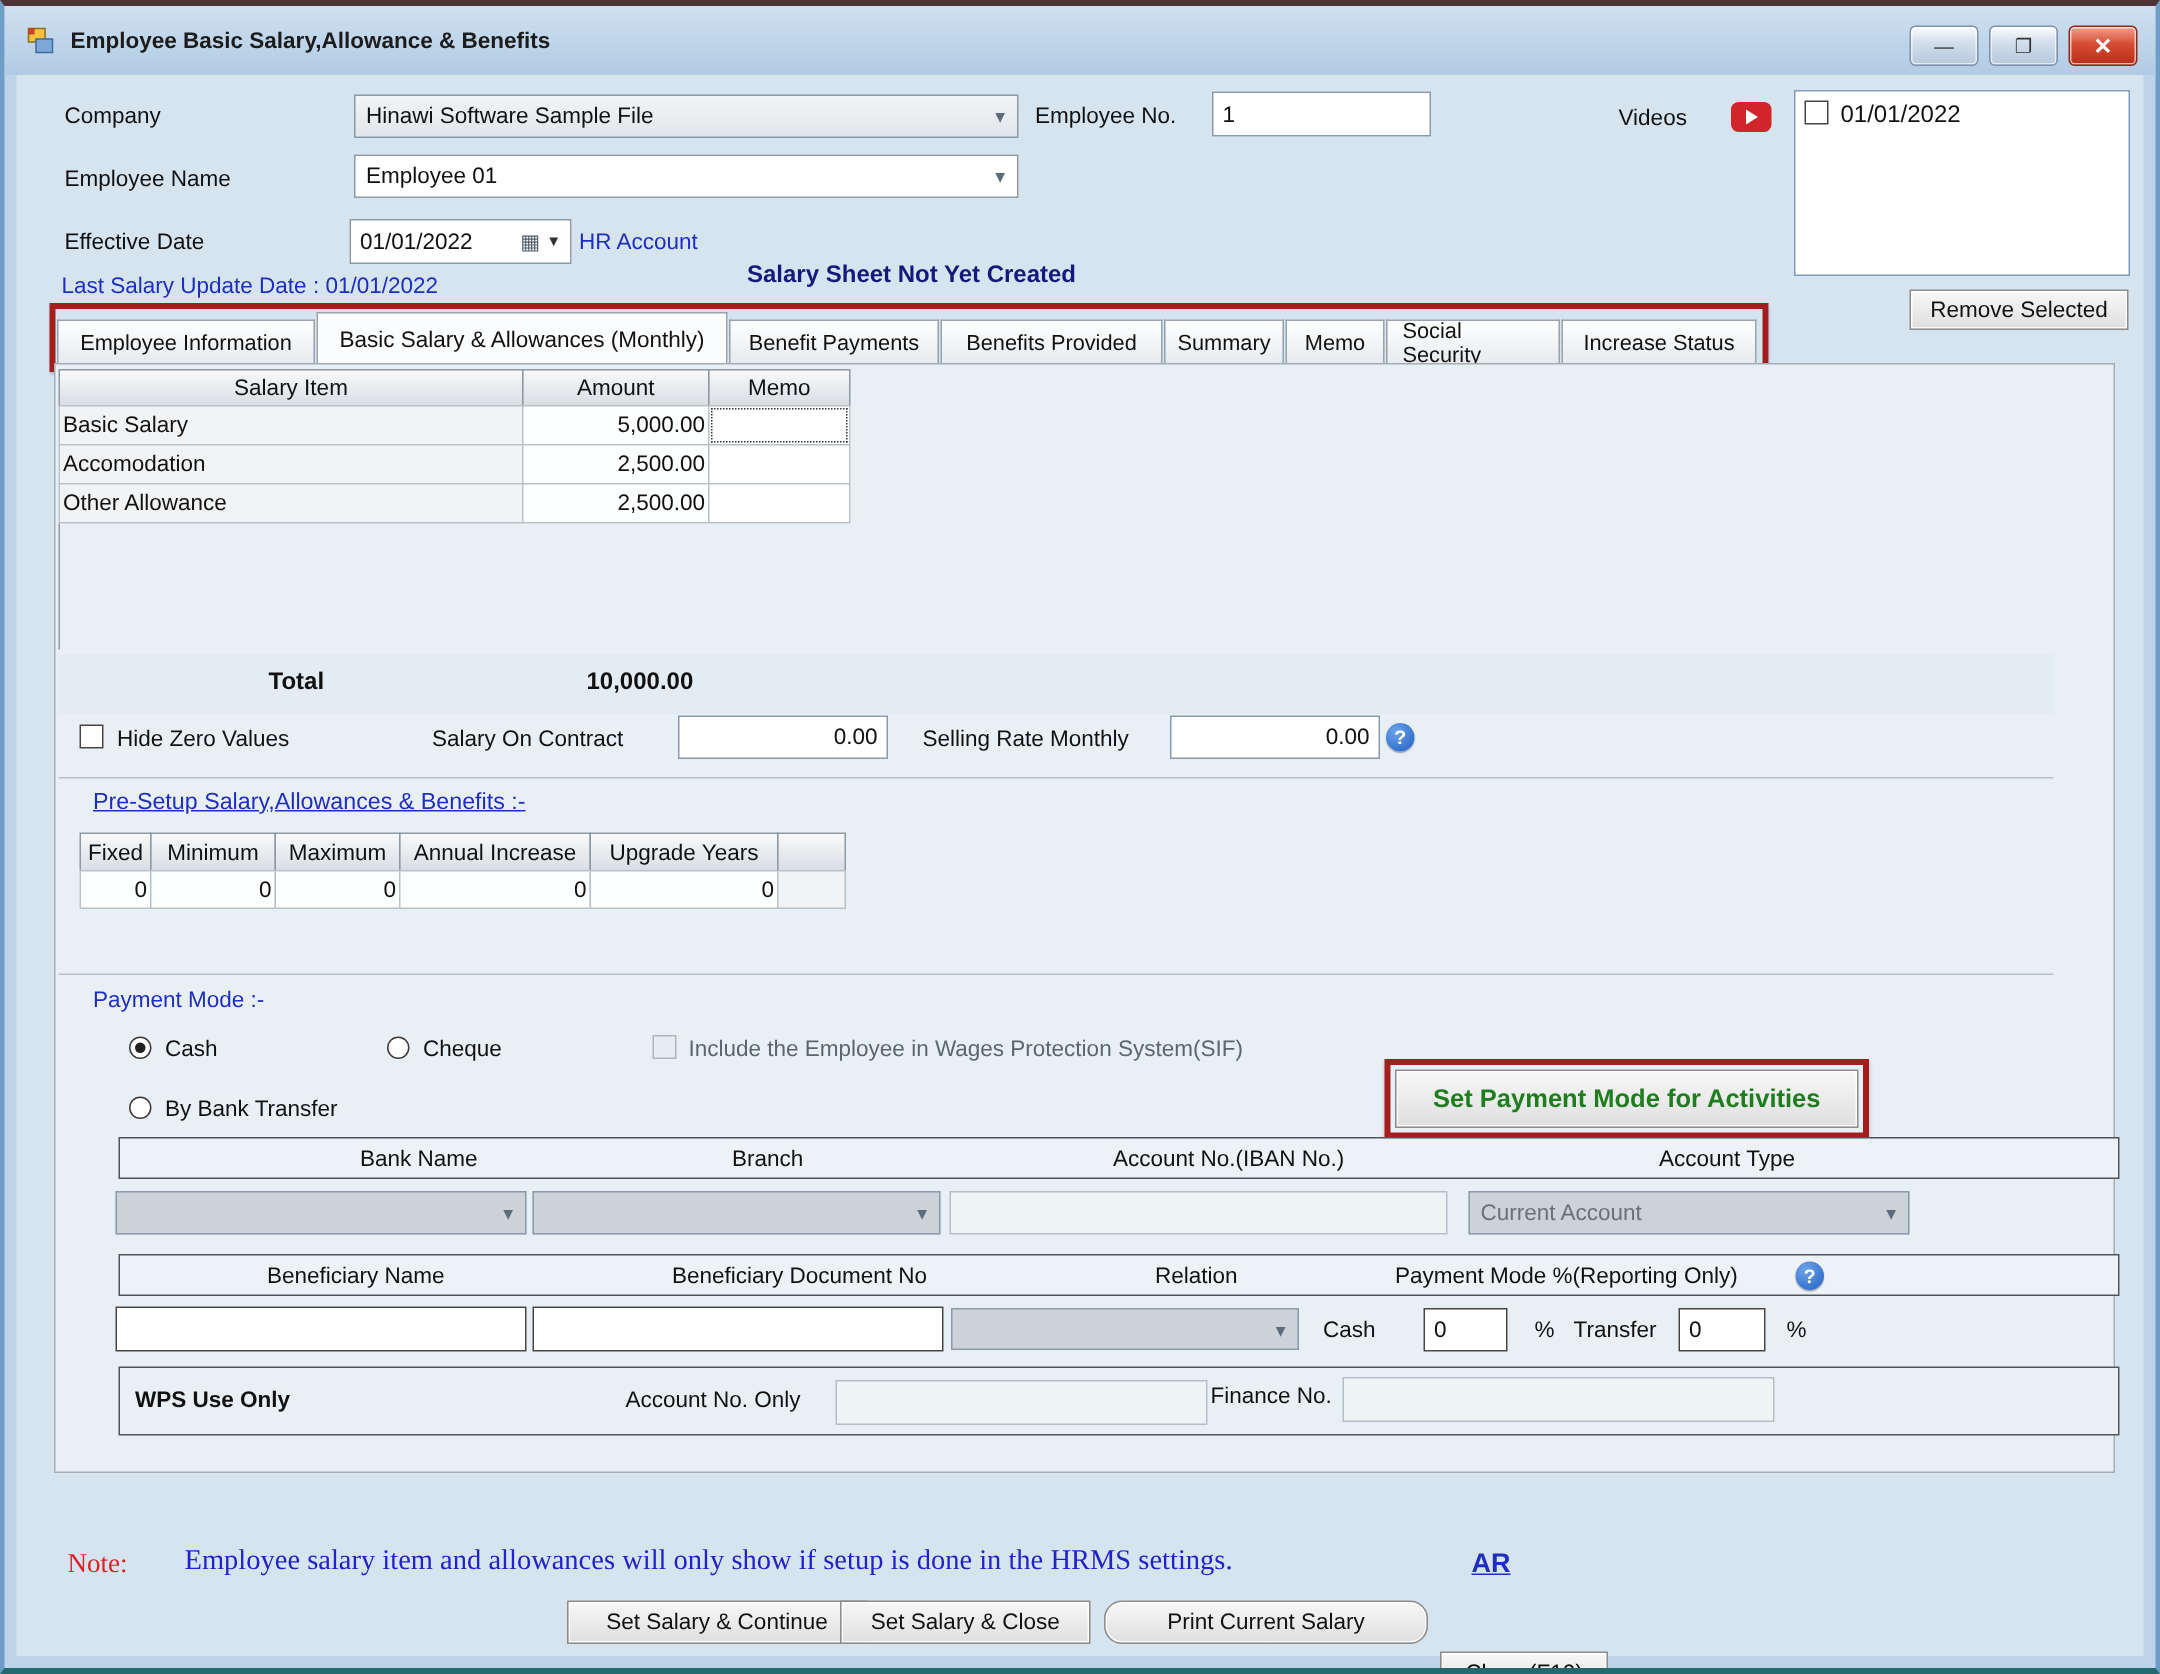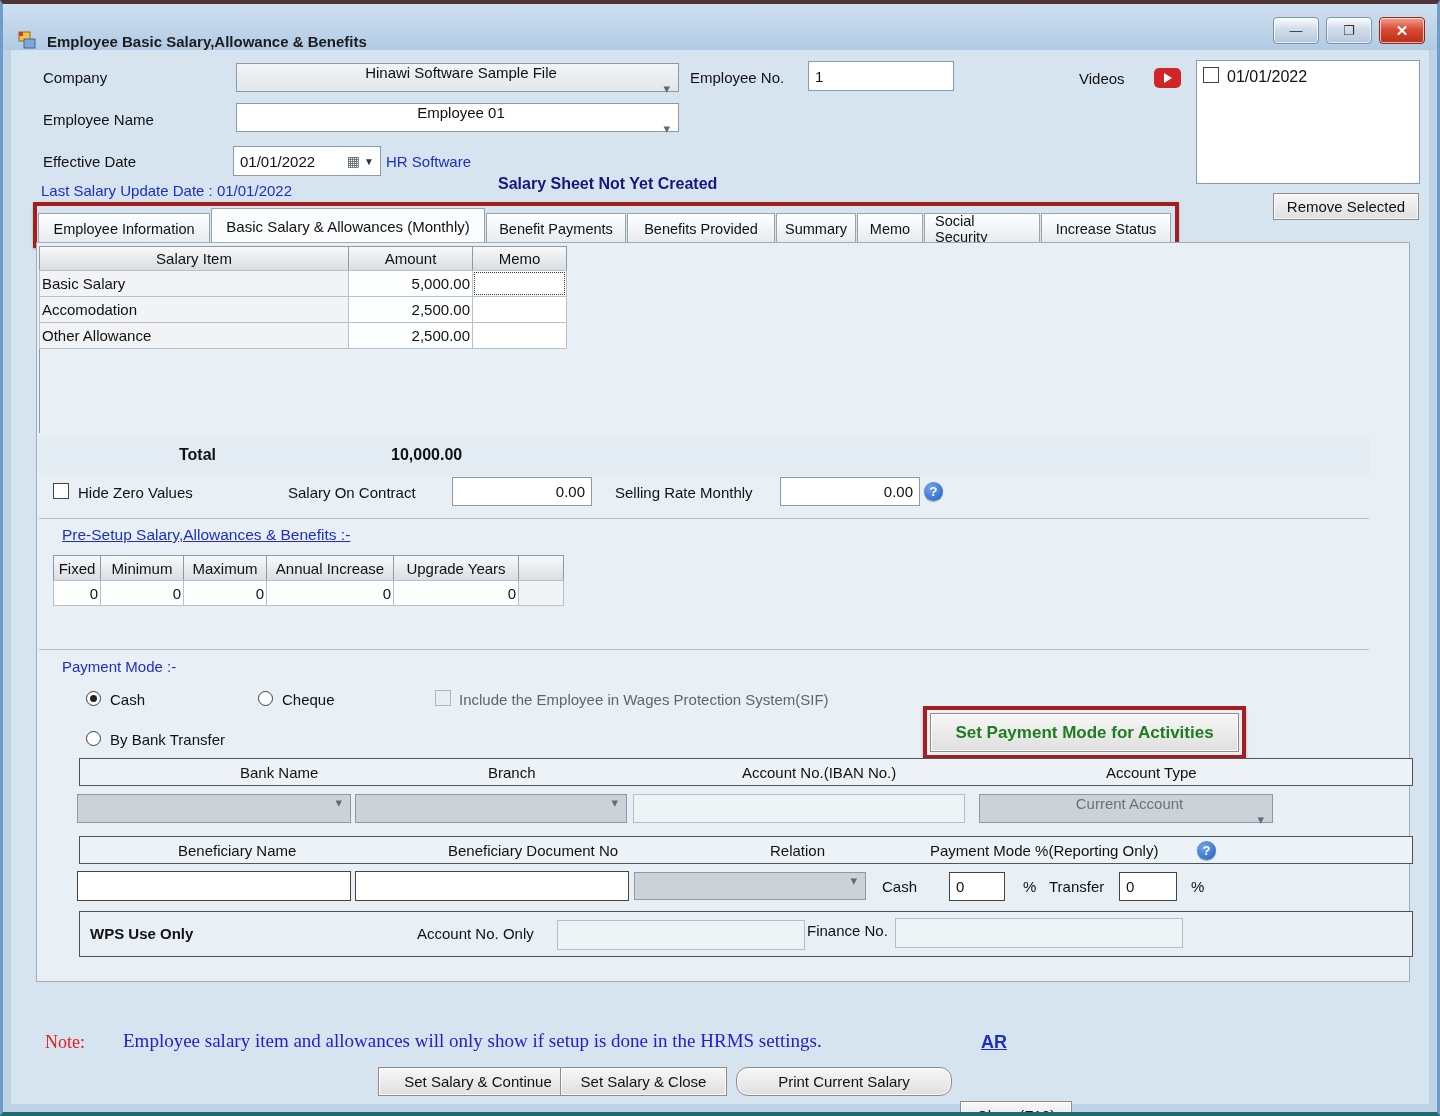--- a/index.html
+++ b/index.html
@@ -3,36 +3,36 @@
 <meta charset="utf-8">
 <style>
   * { box-sizing: border-box; margin: 0; padding: 0; }
   html,body { width:1440px; height:1116px; background:#1b1b1b; }
   body { font-family:"Liberation Sans", sans-serif; }
   #stage { position:relative; width:1440px; height:1116px; overflow:hidden;
     background:#bed3e8; border-top:4px solid #4e3434; border-bottom:4px solid #226a70;
     border-left:3px solid #6f9cc8; border-right:3px solid #6f9cc8; }
   
   .titlebar { position:absolute; left:0; top:0; width:100%; height:46px;
-    background:linear-gradient(#cfe0ef,#b1cbe4); display:flex; align-items:flex-end; }
+    background:linear-gradient(#cfe0ef,#b1cbe4); display:flex; align-items:center; }
   .app-icon { width:20px; height:20px; margin-left:14px; }
   .title-text { margin-left:10px; font-size:15px; font-weight:bold; color:#1c1c1c; }
   .caption-btns { position:absolute; right:12px; top:13px; display:flex; gap:7px; }
   .cap-btn { width:46px; height:27px; border:1px solid #7d92a8; border-radius:4px;
     background:linear-gradient(#fbfdfe,#cfdceb 45%,#b7c9dd); display:flex; align-items:center;
     justify-content:center; font-size:13px; color:#333; box-shadow:inset 0 0 0 1px #ffffffaa; }
   .cap-btn.close { background:linear-gradient(#f2a08c,#d84c34 45%,#b92c18); color:#fff;
     border-color:#8c2a1a; font-weight:bold; font-size:15px; }
   
   .client { position:absolute; left:8px; right:8px; top:46px; bottom:8px; background:#d6e4f0; }
   .lbl { position:absolute; font-size:15px; color:#111; white-space:nowrap; }
   .blue { color:#1f2ec2; }
   .navy { color:#17177e; font-weight:bold; }
   .combo { position:absolute; border:1px solid #8a9aa8; background:#fff;
-    display:flex; align-items:center; font-size:15px; color:#111; padding-left:7px;flex-direction:column; }
+    display:flex; align-items:center; font-size:15px; color:#111; padding-left:7px; }
   .combo .arrow { margin-left:auto; padding-right:8px; color:#5c6c7a; font-size:13px; }
   .combo.silver { background:linear-gradient(#f2f4f6,#e2e6ea); }
   .combo.disabled { background:#ccd2d8; color:#7a8288; }
   .tbox { position:absolute; border:1px solid #8a9aa8; background:#fff; font-size:15px;
     color:#111; padding:0 6px; display:flex; align-items:center; }
   .tbox.num { justify-content:flex-end; }
   .tbox.disabled { background:#eef3f6; border-color:#b4bec6; }
   .btn { position:absolute; border:1px solid #8c8c8c; background:linear-gradient(#f7f7f7,#dfdfdf);
     font-size:15px; color:#111; display:flex; align-items:center; justify-content:center;
     box-shadow:inset 0 0 0 1px #ffffffcc; }
@@ -115,21 +115,21 @@
       <span>Employee 01</span>
       <span class="arrow">▾</span>
     </div>
 
     <span class="lbl" style="left:32px; top:103px;">Effective Date</span>
     <div class="tbox" style="left:222px; top:96px; width:148px; height:30px;">
       <span>01/01/2022</span>
       <span style="margin-left:auto; color:#55616d; font-size:14px;">▦</span>
       <span style="color:#333; font-size:10px; padding-left:4px;">▼</span>
     </div>
-    <span class="lbl blue" style="left:375px; top:103px;">HR Software</span>
+    <span class="lbl blue" style="left:375px; top:103px;">HR Account</span>
 
     <span class="lbl blue" style="left:30px; top:132px;">Last Salary Update Date : 01/01/2022</span>
     <span class="lbl navy" style="left:487px; top:125px; font-size:16px;">Salary Sheet Not Yet Created</span>
 
     <div class="btn" style="left:1262px; top:143px; width:146px; height:27px;">Remove Selected</div>
 
     <div class="tab-annot"></div>
     <div class="tabs">
       <div class="tab" style="width:172px;">Employee Information</div>
       <div class="tab active" style="width:274px;">Basic Salary &amp; Allowances (Monthly)</div>

